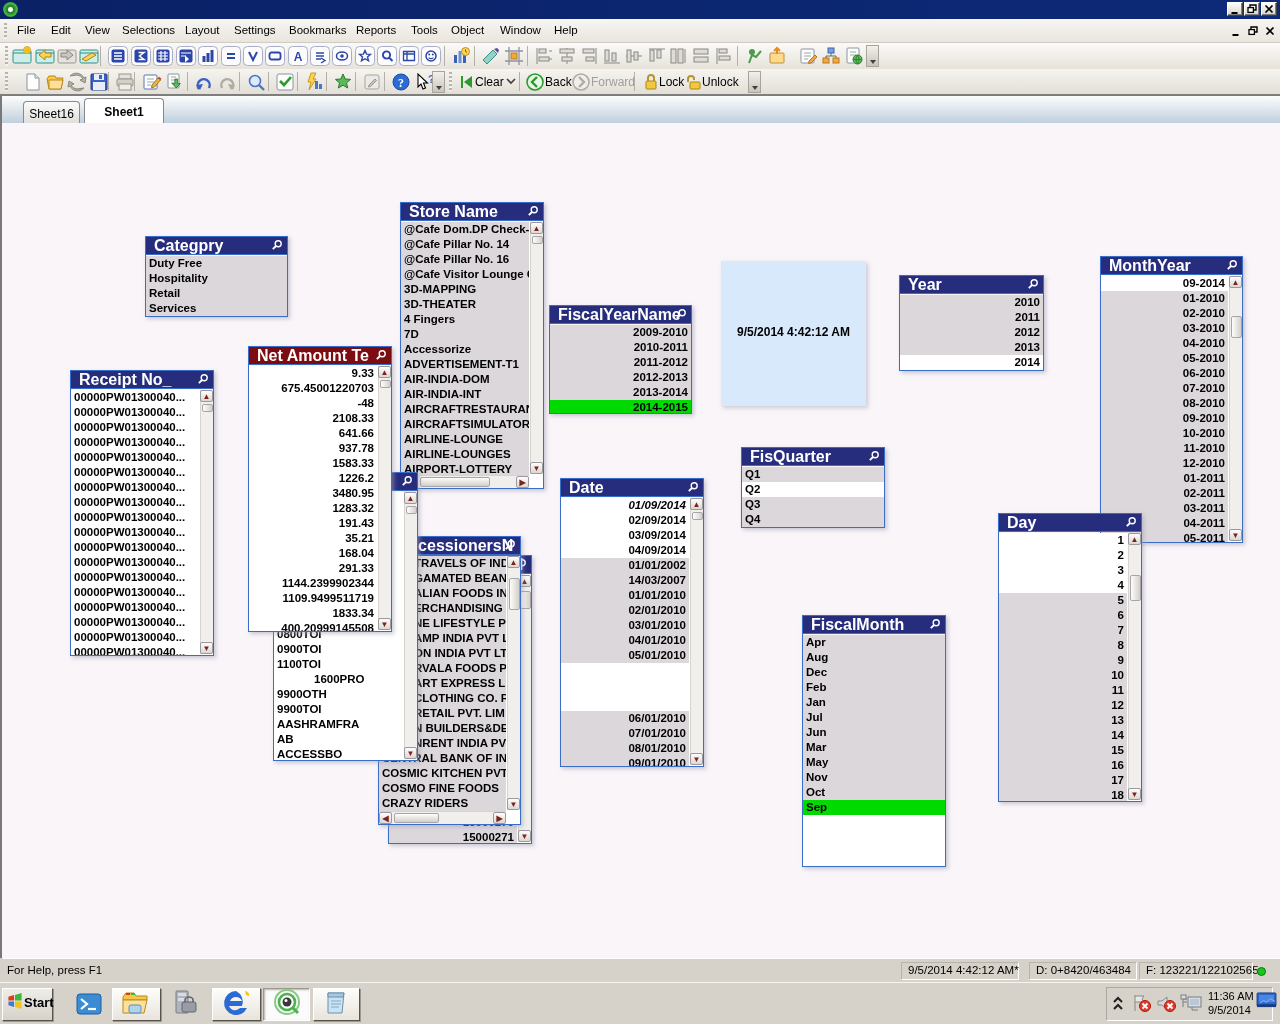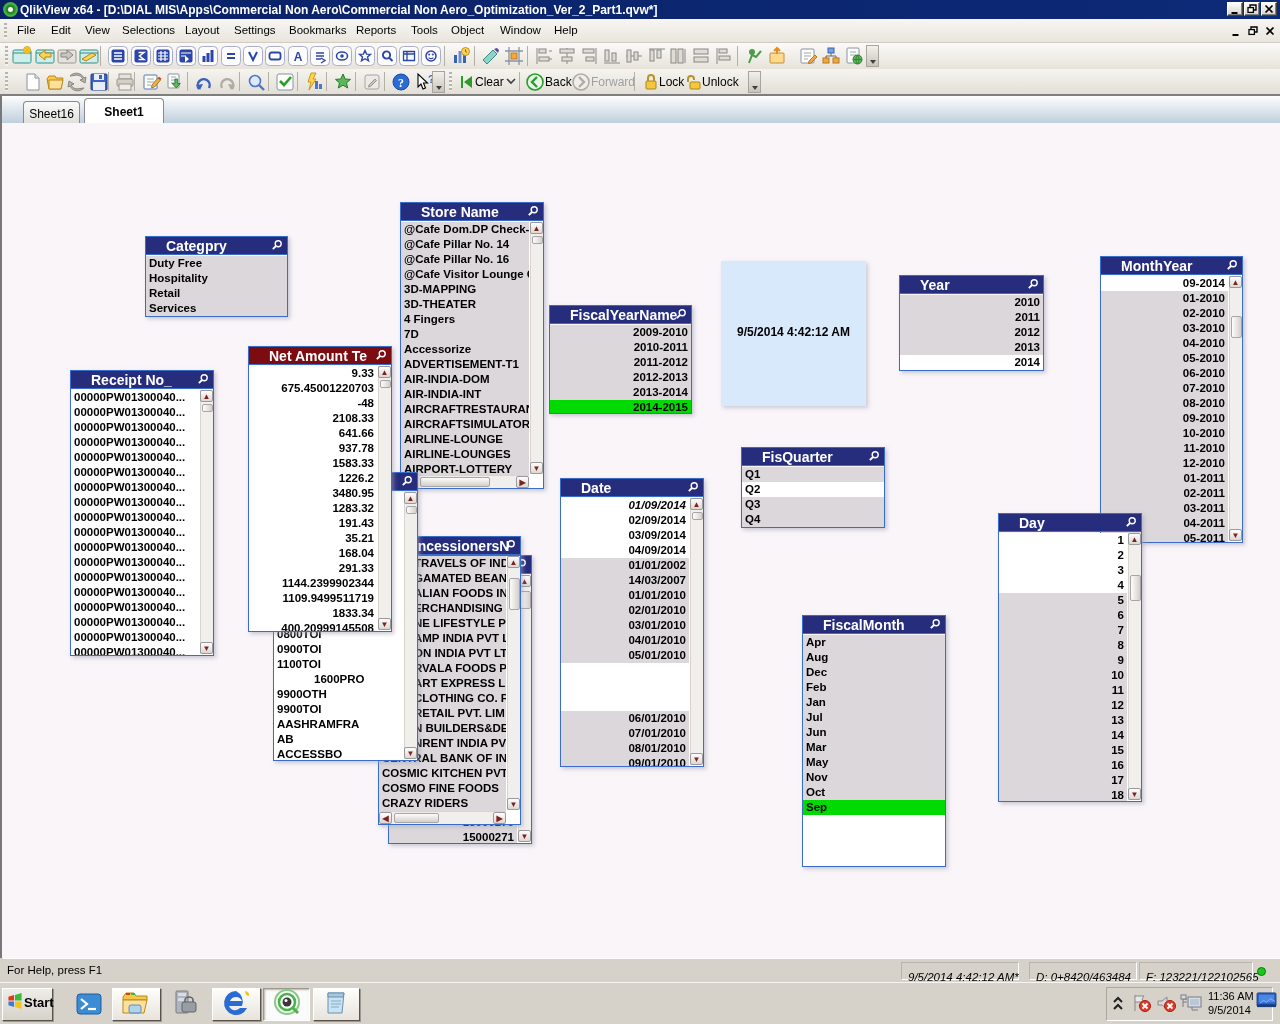--- a/index.html
+++ b/index.html
@@ -16,44 +16,43 @@
 .grip{position:absolute;width:3px;background:repeating-linear-gradient(#b8b4ac 0 2px,#f4f2ee 2px 4px);}
 .tsep{position:absolute;width:1px;background:#b4b0a8;}
 .endcap{position:absolute;width:13px;height:22px;background:linear-gradient(#f2f0ec,#c9c5bd);border:1px solid #a8a49c;}
 .endcap:after{content:"";position:absolute;left:3px;top:14px;border:3px solid transparent;border-top:4px solid #404040;}
 .tbtext{position:absolute;font-size:12px;color:#000;white-space:nowrap;}
 .tbgray{color:#a0a0a0;}
 .tabstrip{position:absolute;left:0;top:94px;width:1280px;height:29px;background:linear-gradient(#fdfdfd,#bfcfdd);border-top:2px solid #7e7e7e;}
 .tab{position:absolute;font-size:12px;text-align:center;}
 .sheetbg{position:absolute;left:0;top:123px;width:1280px;height:835px;background:#f9f5f9;}
 .lb{position:absolute;border:1px solid #3a6dc8;box-shadow:2px 2px 4px rgba(160,160,180,.55);}
-.lbcap{position:absolute;left:0;top:0;right:0;height:18px;background:#272d7d;color:#fff;font-weight:bold;font-size:14px;line-height:18px;padding-left:20px;overflow:hidden;white-space:nowrap;border-bottom:1px solid #3a6dc8;}
+.lbcap{position:absolute;left:0;top:0;right:0;height:18px;background:#272d7d;color:#fff;font-weight:bold;font-size:16px;line-height:18px;padding-left:8px;overflow:hidden;white-space:nowrap;border-bottom:1px solid #3a6dc8;}
 .lbcap.red{background:#7c0c10;}
 .mag{position:absolute;right:3px;top:2px;width:13px;height:13px;}
 .lbbody{position:absolute;left:0;top:19px;right:0;bottom:0;background:#fff;overflow:hidden;}
 .row{position:relative;height:15px;line-height:15px;font-size:11.5px;font-weight:bold;color:#000;padding:0 3px;white-space:nowrap;overflow:hidden;}
 .rg{background:#dbd7db;}
 .rw{background:#ffffff;}
 .rs{background:#00da00;}
 .rr{text-align:right;}
 .vsb{position:absolute;top:0;right:0;width:13px;bottom:0;background:#f1efeb;border-left:1px solid #d8d4cc;}
 .sbtn{position:absolute;width:13px;height:12px;background:linear-gradient(#fdfdfc,#dcd8d0);border:1px solid #9c98a0;border-radius:2px;font-size:8px;line-height:11px;text-align:center;color:#7c2020;font-weight:bold;}
 .hsb{position:absolute;left:0;right:0;bottom:0;height:13px;background:#f1efeb;border-top:1px solid #d8d4cc;}
 .thumb{position:absolute;background:linear-gradient(90deg,#fdfdfc,#d4d0c8);border:1px solid #a8a4ac;border-radius:2px;}
 .thumbh{position:absolute;background:linear-gradient(#fdfdfc,#d4d0c8);border:1px solid #a8a4ac;border-radius:2px;}
 .statusbar{position:absolute;left:3px;top:958px;width:1280px;height:24px;background:#d6d2ca;border-top:1px solid #fff;font-size:11.5px;color:#000;}
-.spanel{position:absolute;top:3px;height:18px;border:1px solid #b8b4ac;border-right-color:#fff;border-bottom-color:#fff;padding:8px 6px;white-space:nowrap;font-style:italic;}
+.spanel{position:absolute;top:3px;height:18px;border:1px solid #b8b4ac;border-right-color:#fff;border-bottom-color:#fff;padding:1px 6px;white-space:nowrap;}
 .taskbar{position:absolute;left:0;top:982px;width:1280px;height:42px;background:#d6d2ca;border-top:1px solid #f6f4f0;}
 .tkbtn{position:absolute;top:5px;height:33px;background:linear-gradient(#efede9,#d6d2ca);border:1px solid #fff;border-right-color:#58544c;border-bottom-color:#58544c;box-shadow:1px 1px 0 #9c988f;}
 .traypanel{position:absolute;top:4px;height:34px;border:1px solid #aca89f;border-right-color:#fff;border-bottom-color:#fff;}
 </style></head><body>
 
 <div class="titlebar">
     <div class="qicon"></div>
-    <div class="titletext">QlikView x64 - [D:\DIAL MIS\Apps\Commercial Non Aero\Commercial Non Aero_Optimization_Ver_2_Part1.qvw*]</div>
     <div class="capbtn" style="left:1227px;"><svg width="10" height="10" viewBox="0 0 10 10" style="margin-top:2px">
         <path d="M1.5 8h6" stroke="#000" stroke-width="2"></path>
       </svg></div>
     <div class="capbtn" style="left:1244px;"><svg width="10" height="10" viewBox="0 0 10 10" style="margin-top:1px">
         <path d="M3 3v-2h6v5h-2" fill="none" stroke="#000" stroke-width="1.4"></path>
         <rect x="1" y="3.6" width="5.4" height="4.8" fill="#fff" stroke="#000" stroke-width="1.3"></rect>
       </svg></div>
     <div class="capbtn" style="left:1261px;"><svg width="10" height="10" viewBox="0 0 10 10" style="margin-top:1px">
         <path d="M1.5 1.5 l7 7 M8.5 1.5 l-7 7" stroke="#000" stroke-width="1.7"></path>
       </svg></div>

